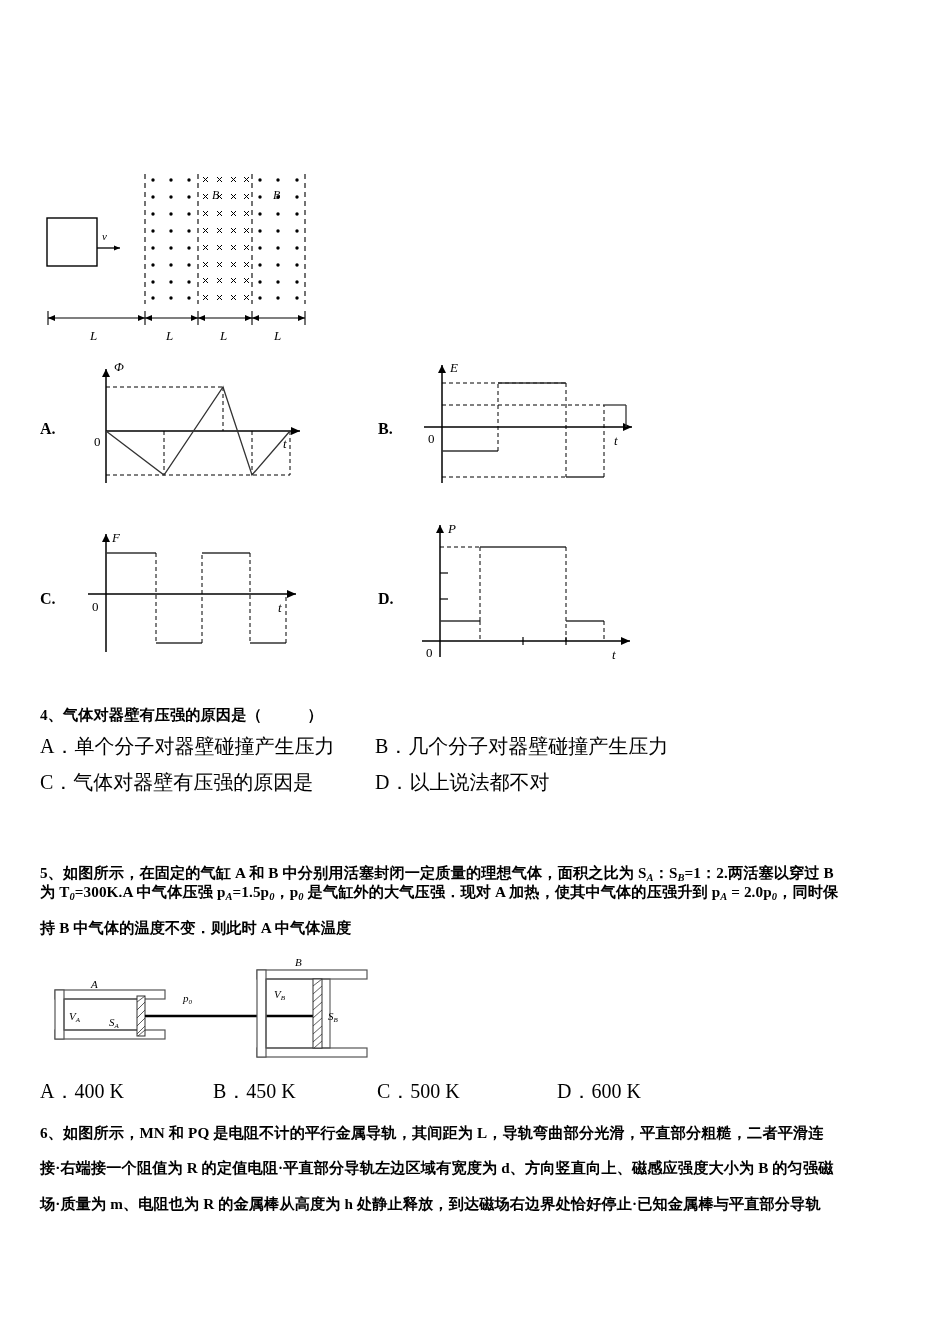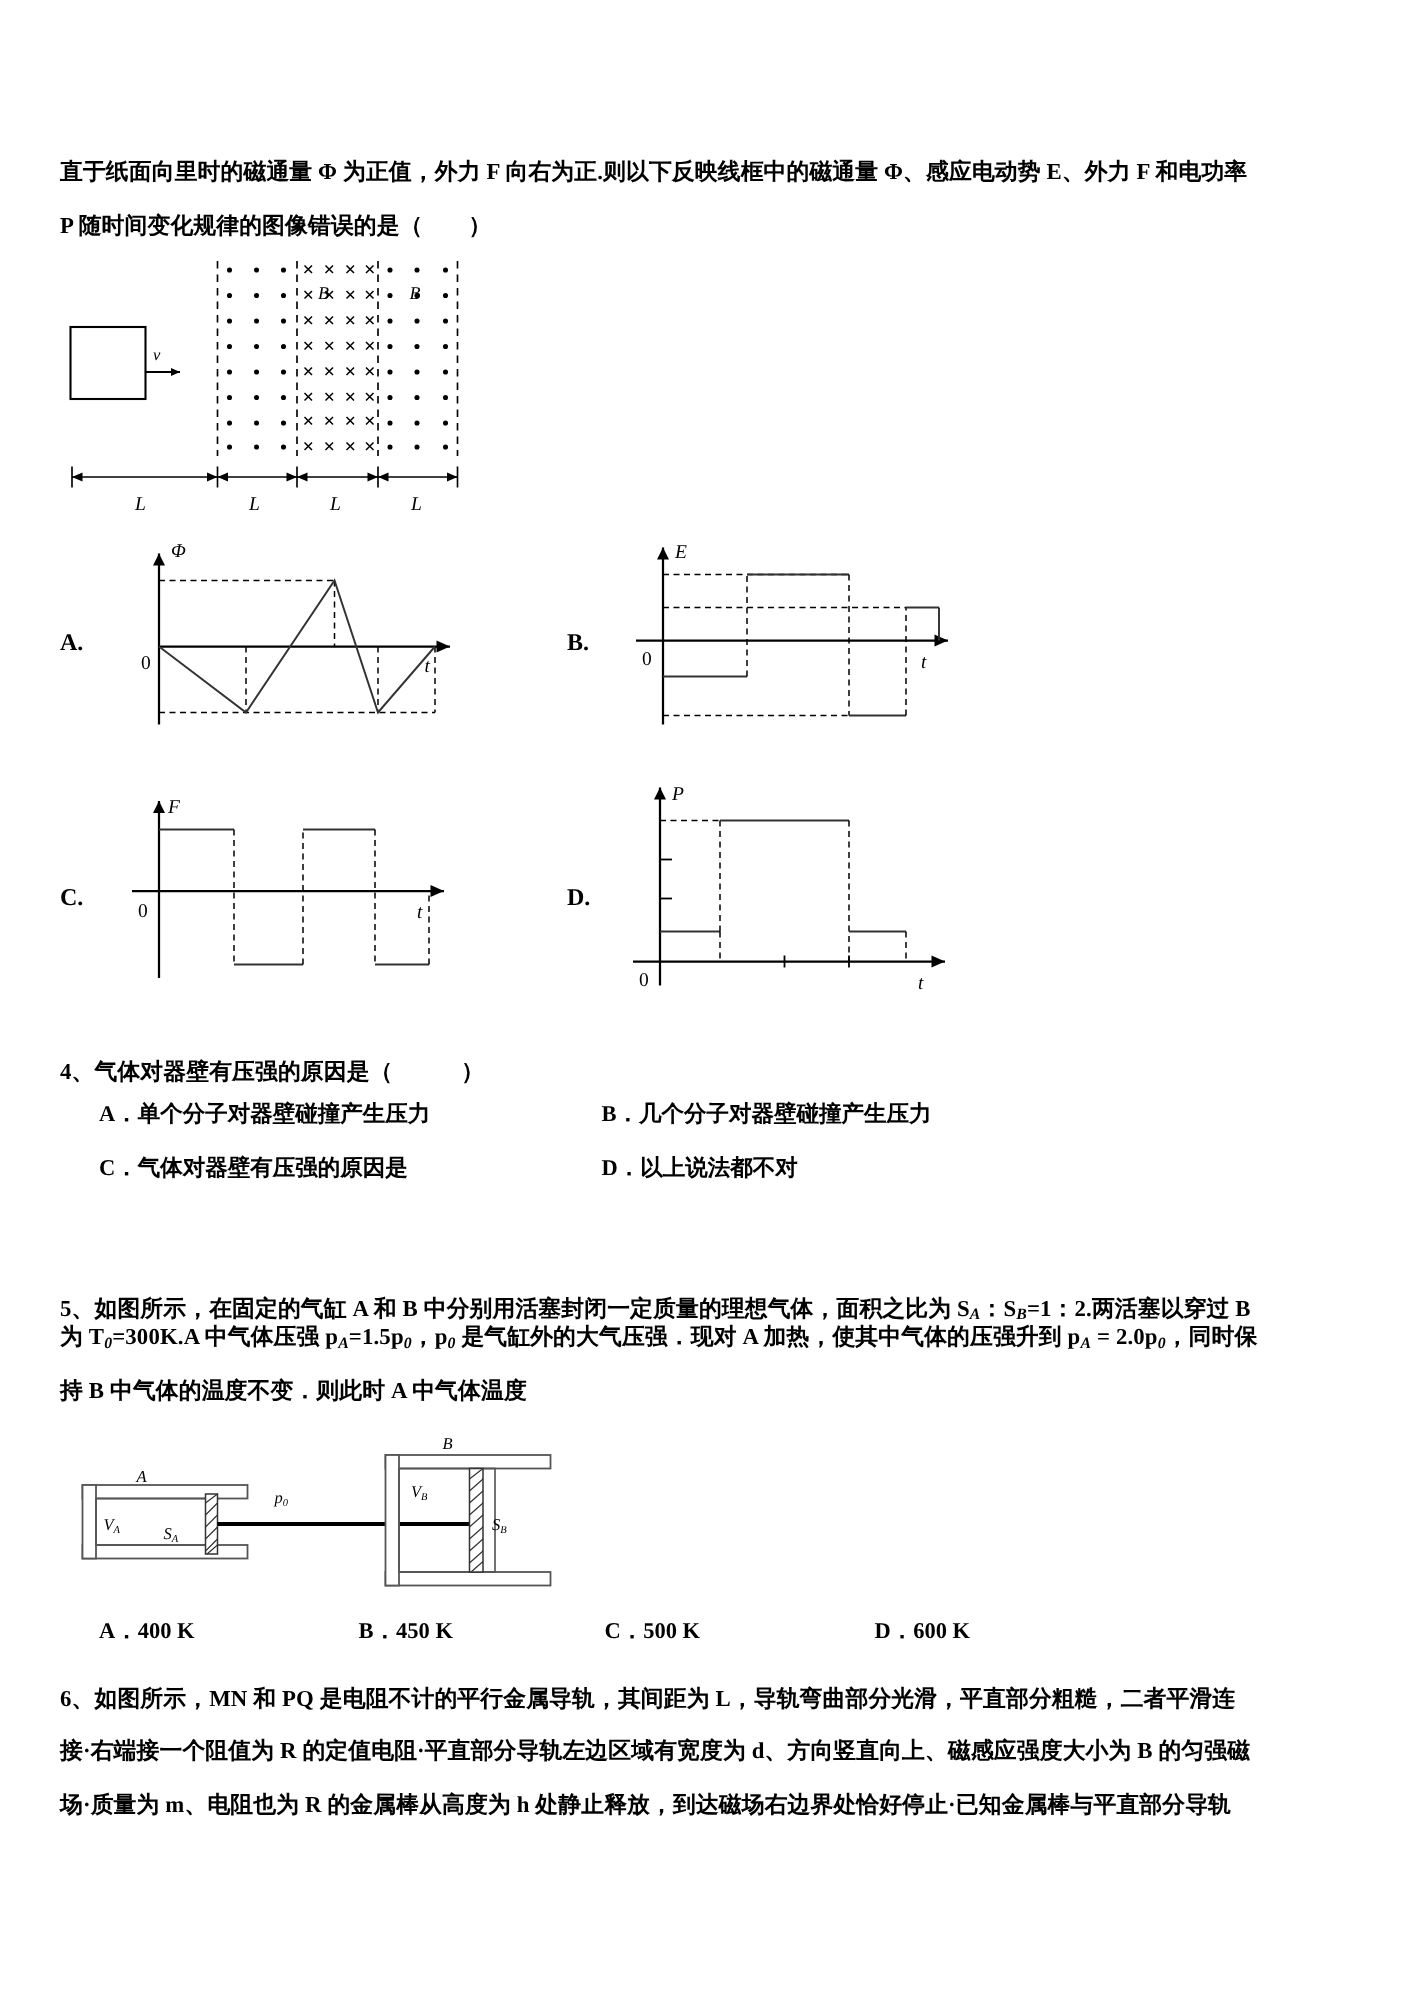--- a/index.html
+++ b/index.html
@@ -28,44 +28,41 @@
     position: absolute;
     font-size: 15.2px;
     line-height: 29px;
     letter-spacing: 0.1px;
     font-weight: 700;
     text-align: justify;
   }
   .sub { font-size: 10.5px; vertical-align: -0.25em; font-style: italic; }
   .opt {
     position: absolute;
-    font-size: 15px;
-    font-weight: 700;
+    font-size: 20px;
+    font-weight: 400;
     white-space: nowrap;
-    margin-left: 26px;
   }
 
   
   .fig { position: absolute; }
   svg { display: block; overflow: visible; }
 
   .choice-label {
     position: absolute;
     font-size: 16px;
     font-weight: 700;
     font-family: "Liberation Serif", serif;
   }
 </style>
 </head>
 <body>
 
 <div class="page">
 
-  <div class="qtext" style="left:40px; top:100px; width:875px;">直于纸面向里时的磁通量 Φ 为正值，外力 F 向右为正.则以下反映线框中的磁通量 Φ、感应电动势 E、外力 F 和电功率</div>
-  <div class="qtext" style="left:40px; top:136px; width:875px;">P 随时间变化规律的图像错误的是（　　）</div>
 
   <div class="fig" style="left:40px; top:168px;">
     <svg width="310" height="175" viewBox="0 0 310 175">
 
       <line x1="105" y1="6" x2="105" y2="136" stroke="#000" stroke-width="1.1" stroke-dasharray="5,4"></line>
       <line x1="158" y1="6" x2="158" y2="136" stroke="#000" stroke-width="1.1" stroke-dasharray="5,4"></line>
       <line x1="212" y1="6" x2="212" y2="136" stroke="#000" stroke-width="1.1" stroke-dasharray="5,4"></line>
       <line x1="265" y1="6" x2="265" y2="136" stroke="#000" stroke-width="1.1" stroke-dasharray="5,4"></line>
 
       <g fill="#000">

